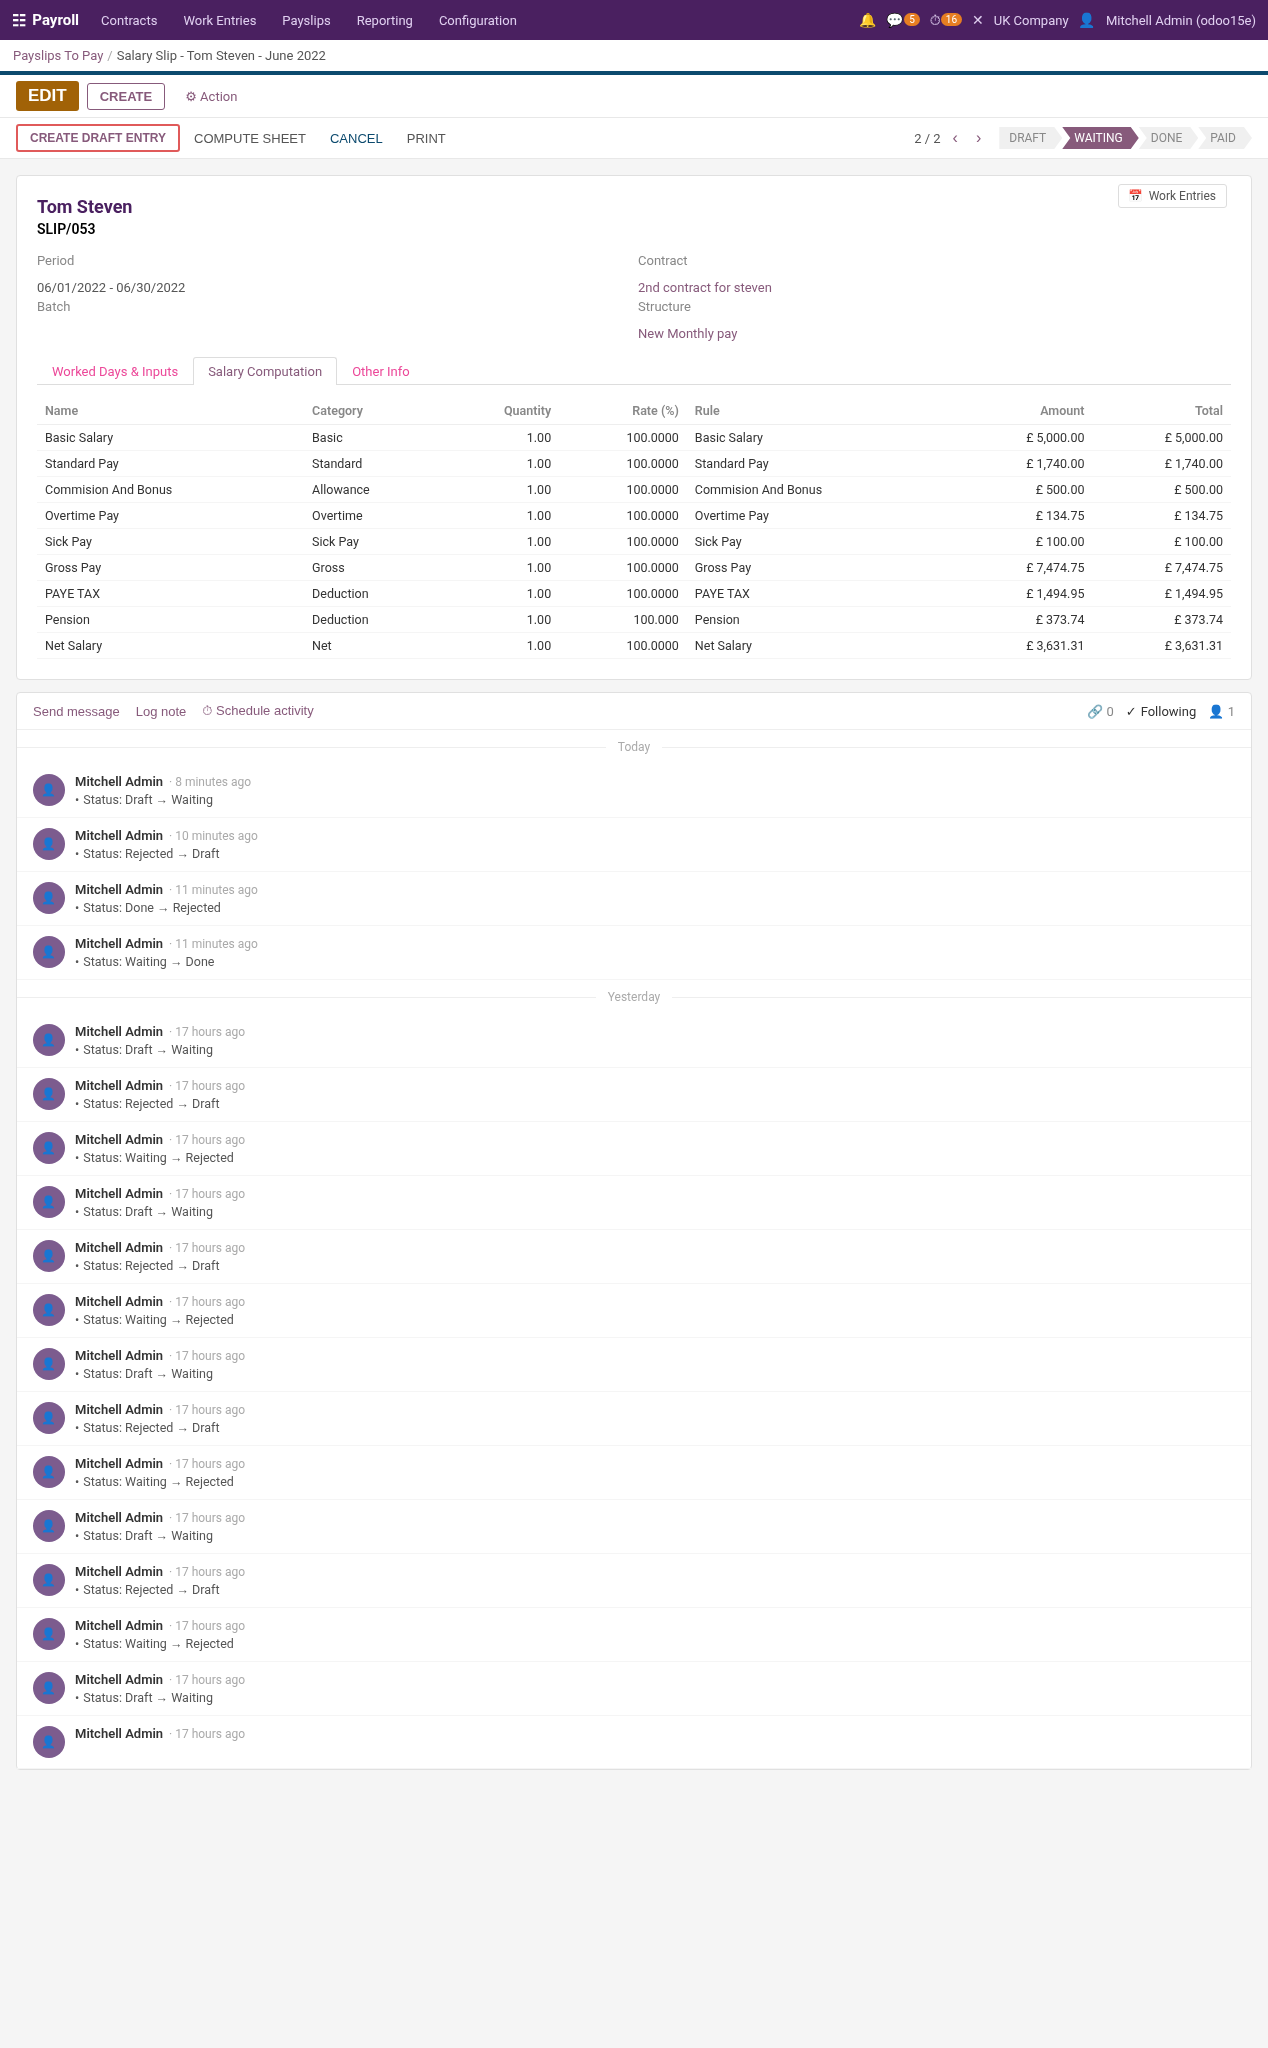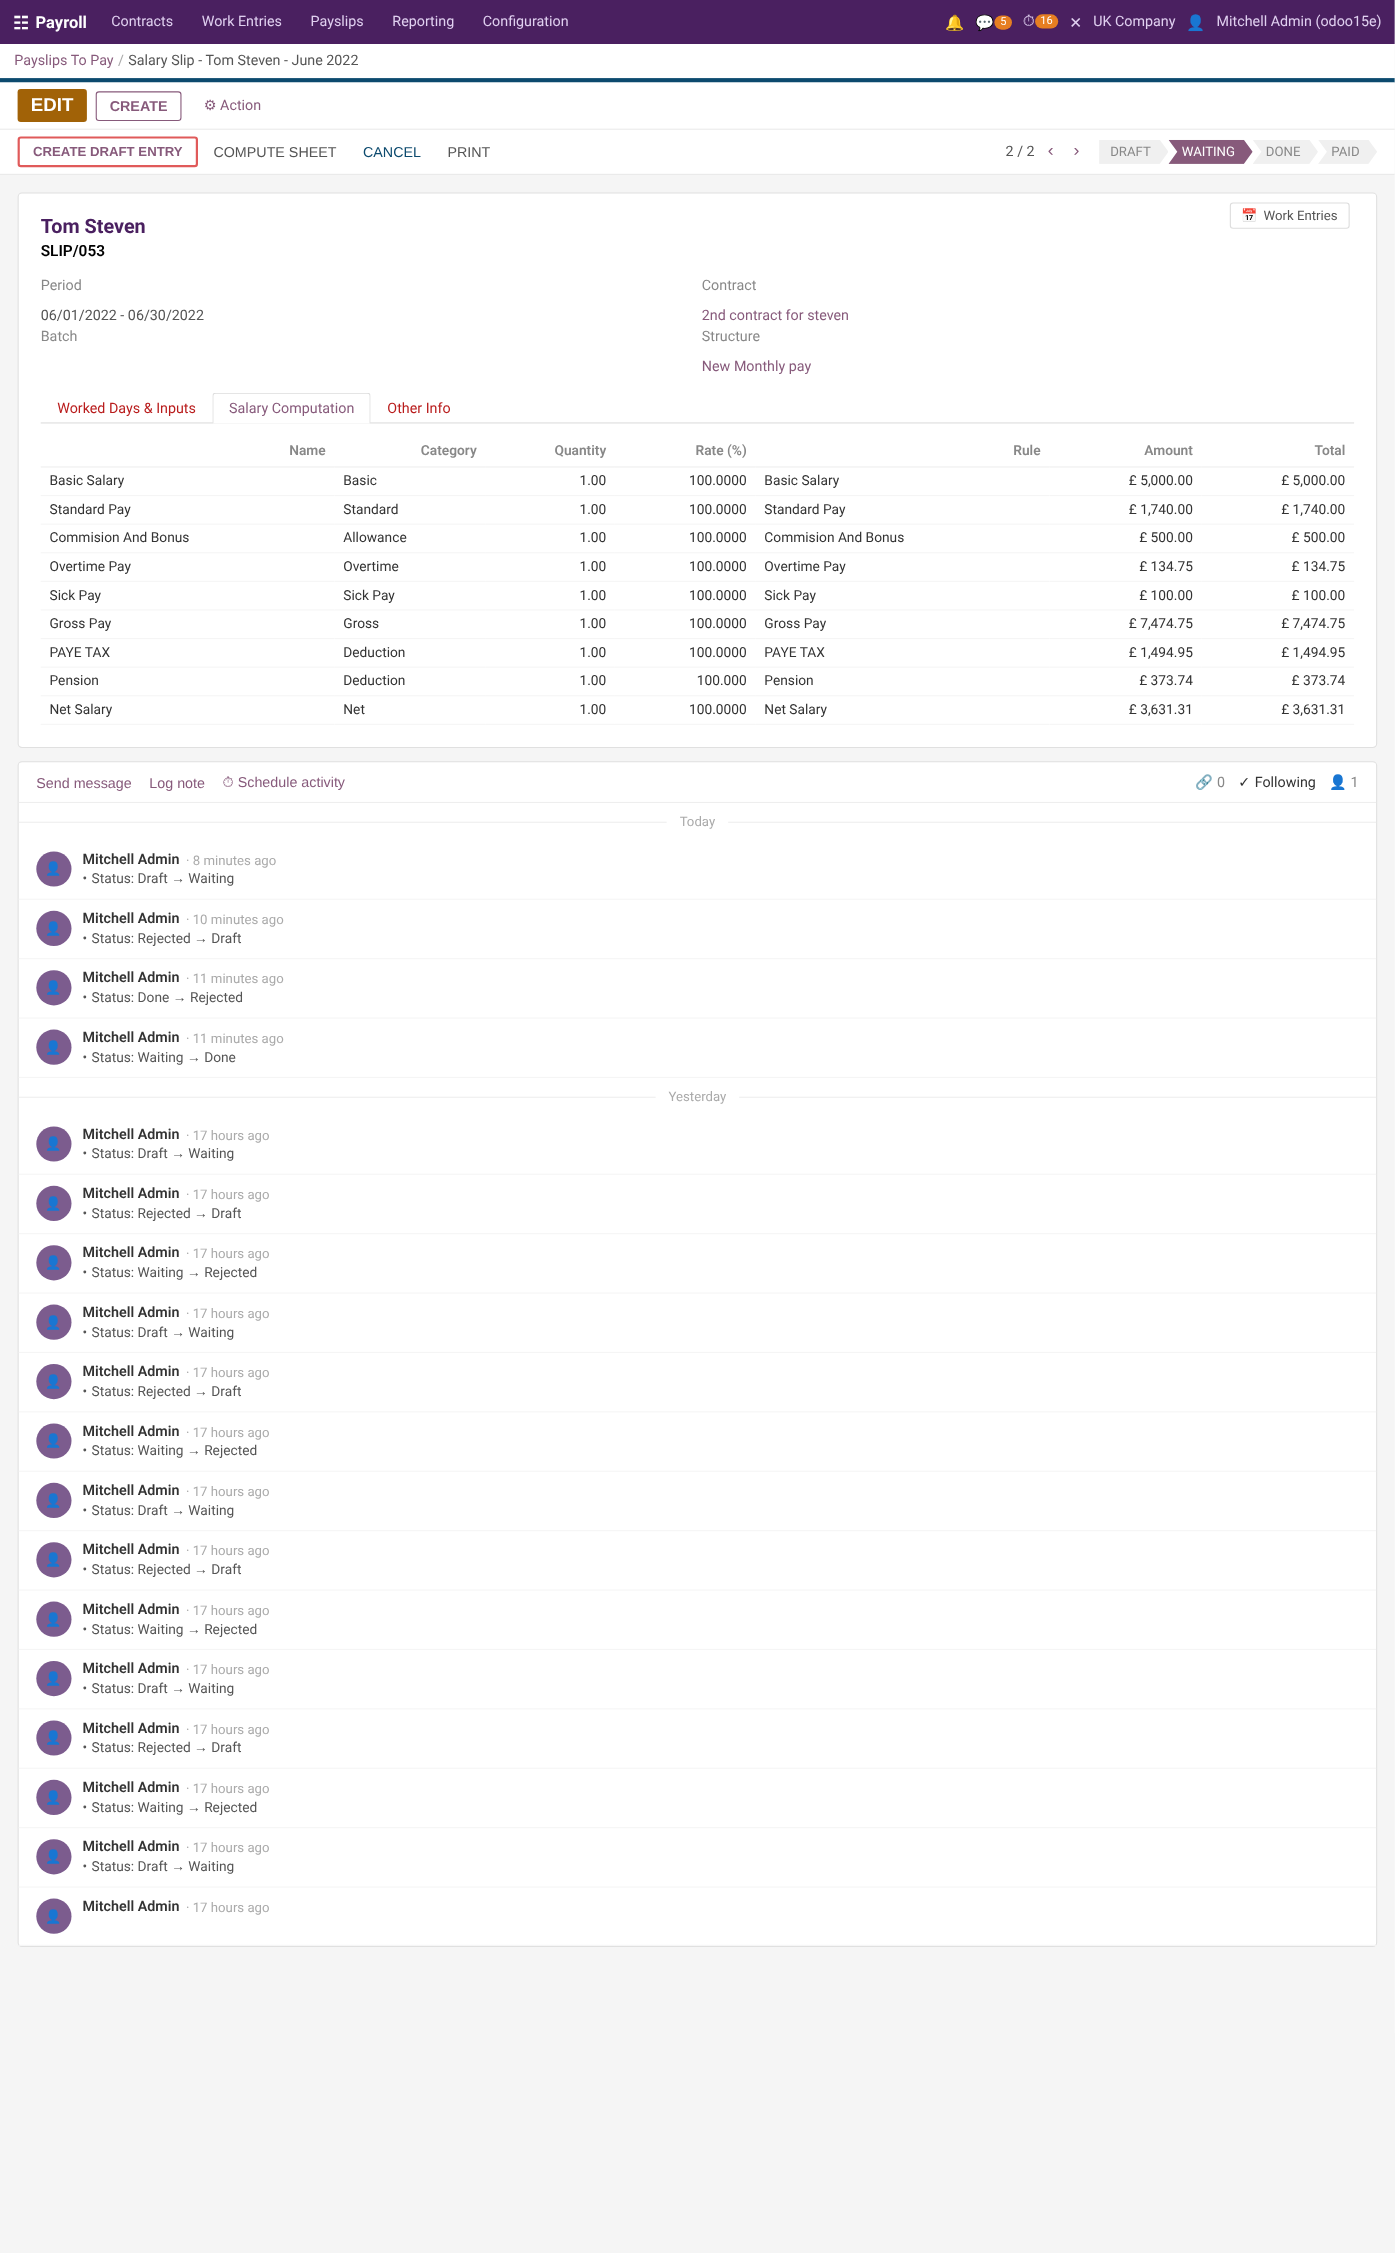--- a/index.html
+++ b/index.html
@@ -52,26 +52,26 @@
     .slip-id { font-size: 14px; color: #000000; font-weight: 600; }
 
     .info-grid { display: grid; grid-template-columns: 1fr 1fr; gap: 8px; margin-bottom: 16px; }
     .info-row { display: flex; gap: 12px; flex-direction: column; }
     .info-label { color: #888; min-width: 80px; }
     .info-value { color: #555; }
     .info-link { color: #875a7b; cursor: pointer; }
 
     
     .tabs { display: flex; gap: 0; border-bottom: 1px solid #ddd; margin-bottom: 12px; }
-    .tab { padding: 6px 14px; cursor: pointer; font-size: 13px; color: #b91c1c; border: 1px solid transparent; border-bottom: none; margin-bottom: -1px; border-radius: 3px 3px 0 0; }
+    .tab { padding: 6px 14px; cursor: pointer; font-size: 13px; color: #ec4899; border: 1px solid transparent; border-bottom: none; margin-bottom: -1px; border-radius: 3px 3px 0 0; }
     .tab.active { border-color: #ddd; border-bottom-color: #fff; background: #fff; color: #875a7b; }
 
     
     .data-table { width: 100%; border-collapse: collapse; font-size: 12.5px; }
-    .data-table th { text-align: right; padding: 6px 8px; color: #888; font-weight: 600; border-bottom: 1px solid #eee; }
+    .data-table th { text-align: left; padding: 6px 8px; color: #888; font-weight: 600; border-bottom: 1px solid #eee; }
     .data-table th.right { text-align: right; }
     .data-table td { padding: 5px 8px; border-bottom: 1px solid #f5f5f5; color: #333; }
     .data-table td.right { text-align: right; }
     .data-table tr.highlight { color: #875a7b; }
     .data-table tr.highlight td { color: #875a7b; }
 
     
     .chatter { background: #fff; border: 1px solid #e0e0e0; border-radius: 4px; padding: 0; }
     .chatter-toolbar { display: flex; align-items: center; padding: 10px 16px; border-bottom: 1px solid #eee; gap: 16px; }
     .chatter-btn { background: transparent; border: none; color: #875a7b; cursor: pointer; font-size: 13px; }

